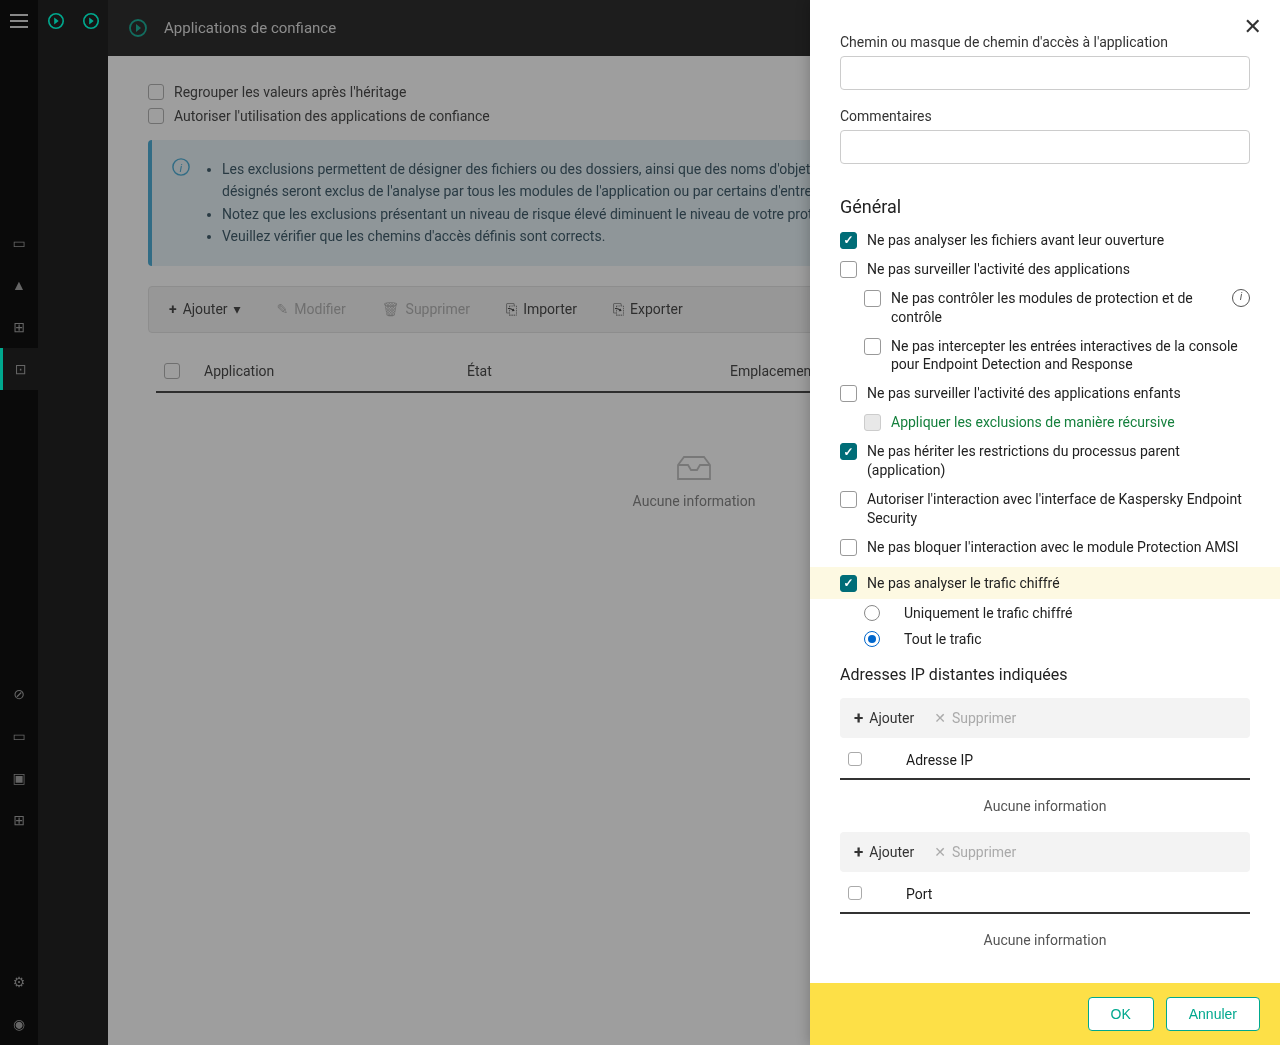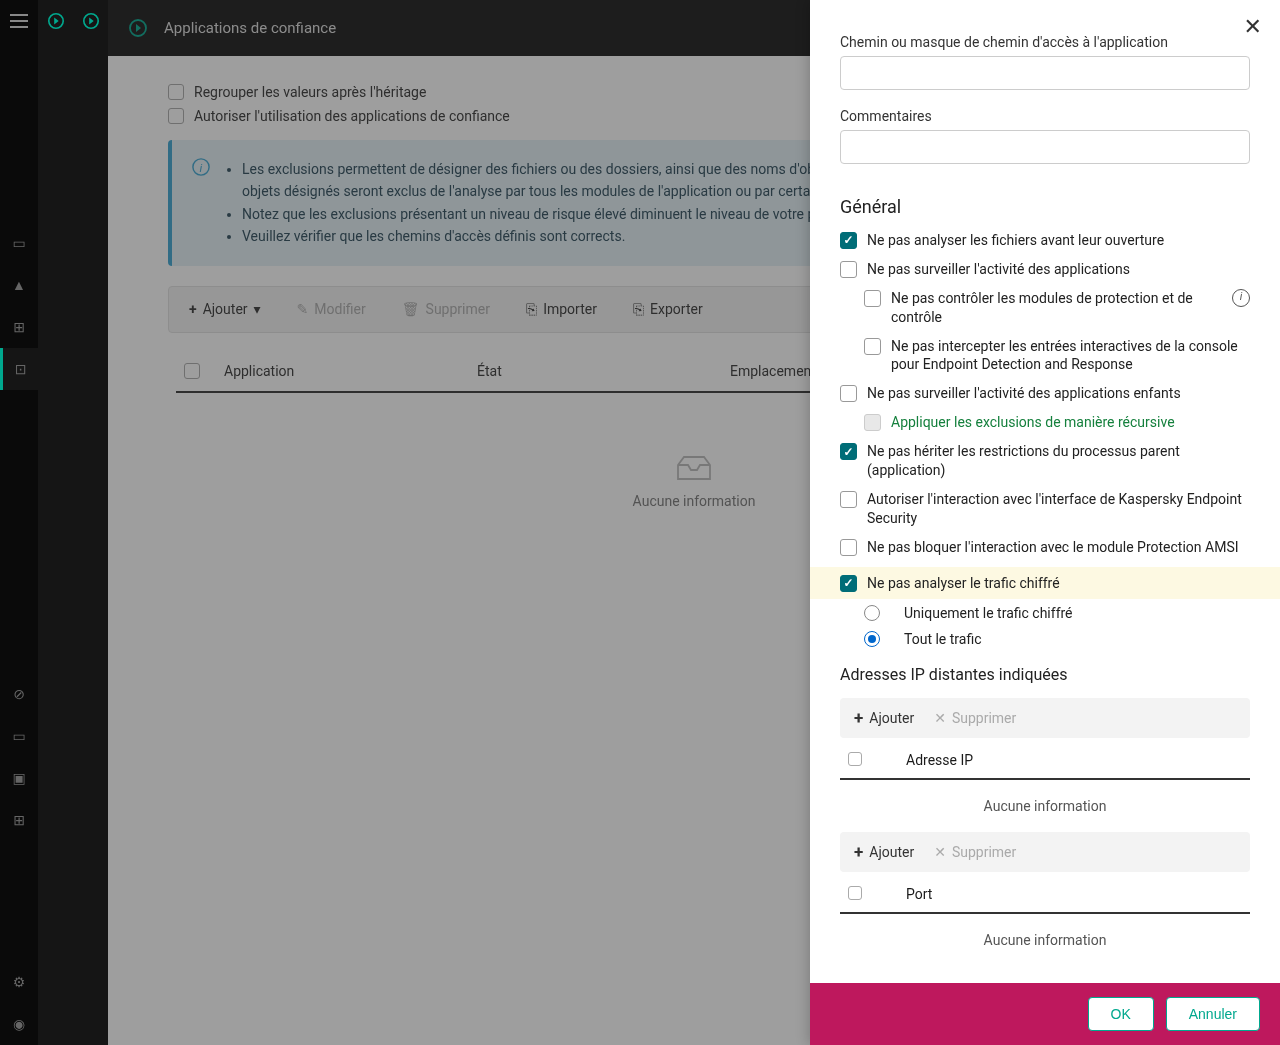--- a/index.html
+++ b/index.html
@@ -9,21 +9,21 @@
 .sidebar-narrow .hamburger { height: 42px; display:flex; align-items:center; justify-content:center; color:#888; cursor:pointer; }
 .sidebar-narrow .icon-btn { height: 42px; display:flex; align-items:center; justify-content:center; color:#666; cursor:pointer; }
 .sidebar-narrow .icon-btn.active { border-left: 3px solid #00a88e; background:#151515; }
 .sidebar-narrow .spacer { flex:1; }
 .sidebar2 { width: 70px; background: #151515; display:flex; flex-direction:column; }
 .sidebar2 .topicons { height:42px; display:flex; }
 .sidebar2 .topicons div { flex:1; display:flex; align-items:center; justify-content:center; color:#00a88e; }
 .main { flex:1; background:#a16207; position:relative; display:flex; flex-direction:column; }
 .header { height:56px; background:#151515; display:flex; align-items:center; padding:0 20px; color:#ddd; font-size:15px; }
 .header .hdr-icon { color:#00a88e; margin-right:16px; }
-.content { flex:1; padding: 28px 60px; background:#fff; overflow:auto; }
+.content { flex:1; padding: 28px 40px; background:#fff; overflow:auto; }
 .checkbox-row { display:flex; align-items:center; gap:10px; margin-bottom:8px; font-size:14px; color:#333; }
 .checkbox-box { width:16px; height:16px; border:1.5px solid #aaa; border-radius:3px; flex-shrink:0; cursor:pointer; }
 .info-panel { background:#e4f0f6; border-left:4px solid #3aa5d1; border-radius:4px; padding:18px 20px; margin-top:16px; display:flex; gap:14px; }
 .info-panel .info-icon { color:#3aa5d1; flex-shrink:0; }
 .info-panel ul { list-style: disc; padding-left: 18px; color:#2a4a5a; font-size:14px; line-height:1.6; }
 .toolbar { margin-top:20px; background:#f3f3f3; border:1px solid #e0e0e0; border-radius:4px; display:flex; align-items:center; padding:8px 12px; gap:20px; }
 .toolbar .tbtn { display:flex; align-items:center; gap:6px; font-size:14px; color:#333; cursor:pointer; padding:6px 8px; }
 .toolbar .tbtn.disabled { color:#aaa; cursor:default; }
 .table-head { display:flex; margin-top:18px; padding:0 8px;justify-content:flex-end; }
 .table-head .th { flex:1; padding:12px 8px; font-size:14px; color:#333; border-bottom:2px solid #333; }
@@ -52,21 +52,21 @@
 .radio { width:16px; height:16px; border:1.5px solid #888; border-radius:50%; display:flex; align-items:center; justify-content:center; cursor:pointer; }
 .radio.selected { border-color:#0066cc; }
 .radio.selected::after { content:""; width:8px; height:8px; background:#0066cc; border-radius:50%; }
 .sub-toolbar { background:#f3f3f3; border-radius:4px; display:flex; align-items:center; padding:10px 14px; gap:20px; margin-bottom:4px; }
 .sub-toolbar .stbtn { display:flex; align-items:center; gap:6px; font-size:14px; color:#333; cursor:pointer; }
 .sub-toolbar .stbtn.disabled { color:#aaa; cursor:default; }
 .mini-table-head { display:flex; }
 .mini-table-head .mth-check { width:58px; padding:10px 8px; border-bottom:2px solid #333; }
 .mini-table-head .mth { flex:1; padding:10px 8px; border-bottom:2px solid #333; font-size:14px; }
 .mini-empty { text-align:center; padding:18px 0; color:#555; font-size:14px; }
-.panel-footer { background:#be185d; padding:14px 20px; display:flex; justify-content:flex-end; gap:12px; }
+.panel-footer { background:#fde047; padding:14px 20px; display:flex; justify-content:flex-end; gap:12px; }
 .btn { border:1px solid #00a88e; background:#fff; color:#00a88e; padding:8px 22px; border-radius:4px; font-size:14px; cursor:pointer; }
 svg { display:block; }
 </style>
 </head>
 <body>
 
 <div class="app">
   <div class="sidebar-narrow">
     <div class="hamburger">
       <svg width="18" height="14" viewBox="0 0 18 14">

